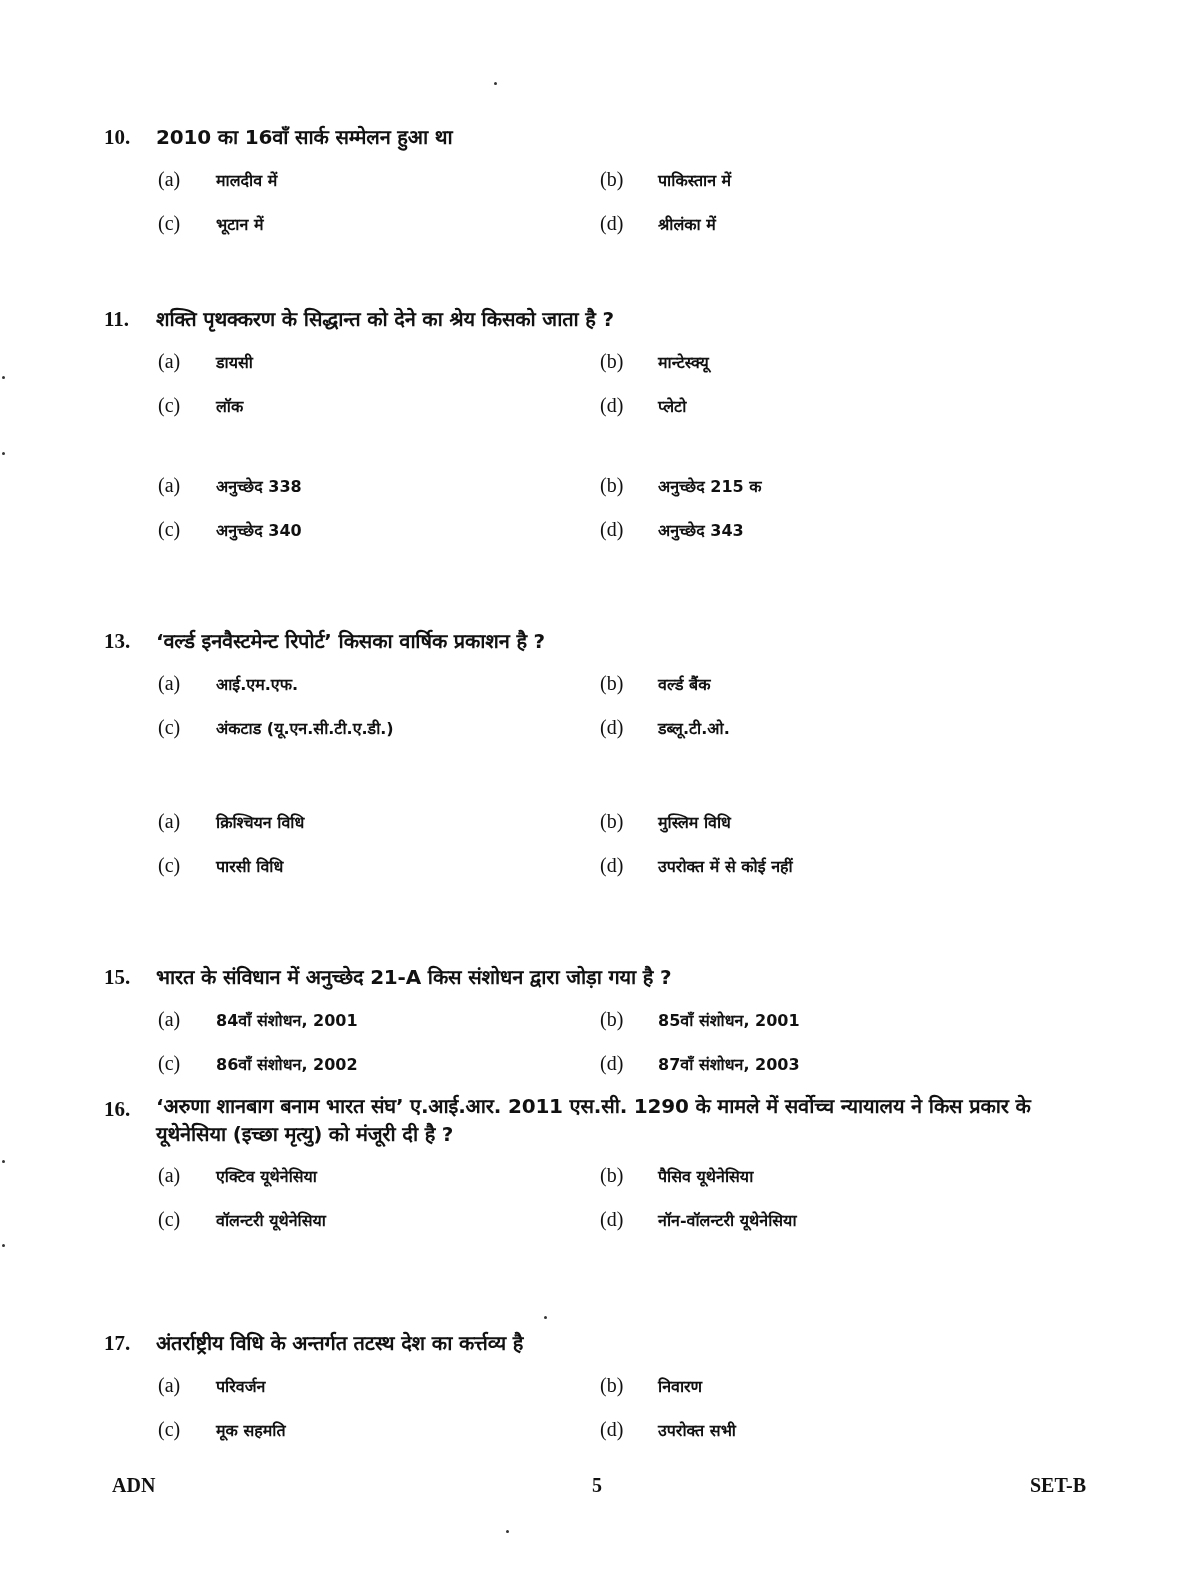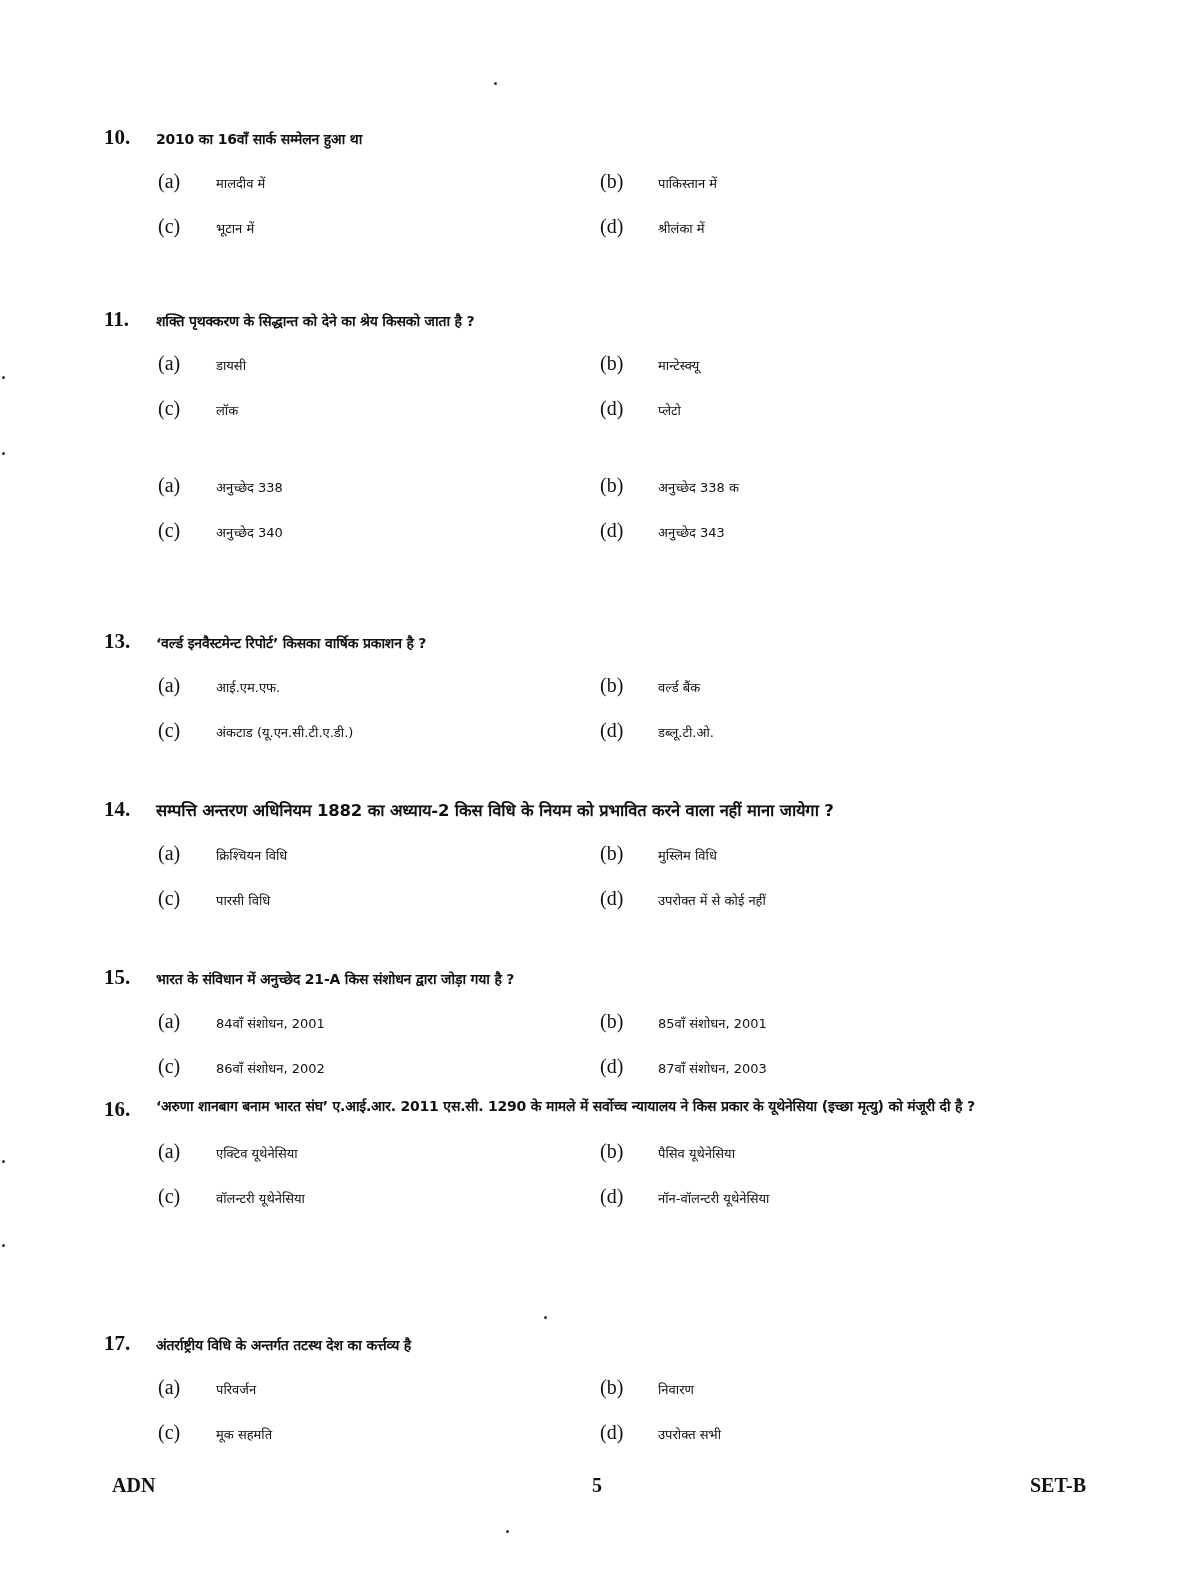--- a/index.html
+++ b/index.html
@@ -33,21 +33,21 @@
     }
     .q-num {
       width: 52px;
       font-weight: bold;
       font-size: 21px;
       flex: 0 0 52px;
     }
     .q-text {
       font-weight: bold;
       font-family: "DejaVu Sans", sans-serif;
-      font-size: 14px;
+      font-size: 20px;
       letter-spacing: -0.2px;
       flex: 1;
     }
     .q-text.wrap {
       line-height: 28px;
     }
     .options {
       display: grid;
       grid-template-columns: 442px 440px;
       margin-left: 54px;
@@ -60,23 +60,23 @@
       font-size: 20px;
       line-height: 30px;
     }
     .opt-label {
       width: 58px;
       flex: 0 0 58px;
       font-family: "Liberation Serif", serif;
       font-size: 20px;
     }
     .opt-text {
-      font-weight: normal;
+      font-weight: bold;
       font-family: "DejaVu Sans", sans-serif;
-      font-size: 13px;
+      font-size: 16px;
     }
     .footer {
       position: absolute;
       top: 1474px;
       left: 0;
       width: 1193px;
       font-weight: bold;
       font-size: 20px;
       font-family: "Liberation Serif", serif;
     }
@@ -146,21 +146,21 @@
   </div>
 
   <div class="question" style="top:458px;">
     <div class="options">
       <div class="option">
           <span class="opt-label">(a)</span>
           <span class="opt-text">अनुच्छेद 338</span>
         </div>
       <div class="option">
           <span class="opt-label">(b)</span>
-          <span class="opt-text">अनुच्छेद 338 क</span>
+          <span class="opt-text">अनुच्छेद 215 क</span>
         </div>
       <div class="option">
           <span class="opt-label">(c)</span>
           <span class="opt-text">अनुच्छेद 340</span>
         </div>
       <div class="option">
           <span class="opt-label">(d)</span>
           <span class="opt-text">अनुच्छेद 343</span>
         </div>
     </div>
@@ -185,24 +185,20 @@
           <span class="opt-text">अंकटाड (यू.एन.सी.टी.ए.डी.)</span>
         </div>
       <div class="option">
           <span class="opt-label">(d)</span>
           <span class="opt-text">डब्लू.टी.ओ.</span>
         </div>
     </div>
   </div>
 
   <div class="question" style="top:794px;">
-    <div class="q-line">
-      <span class="q-num">14.</span>
-      <span class="q-text" style="font-size:16.5px;">सम्पत्ति अन्तरण अधिनियम 1882 का अध्याय-2 किस विधि के नियम को प्रभावित करने वाला नहीं माना जायेगा ?</span>
-    </div>
     <div class="options">
       <div class="option">
           <span class="opt-label">(a)</span>
           <span class="opt-text">क्रिश्चियन विधि</span>
         </div>
       <div class="option">
           <span class="opt-label">(b)</span>
           <span class="opt-text">मुस्लिम विधि</span>
         </div>
       <div class="option">

